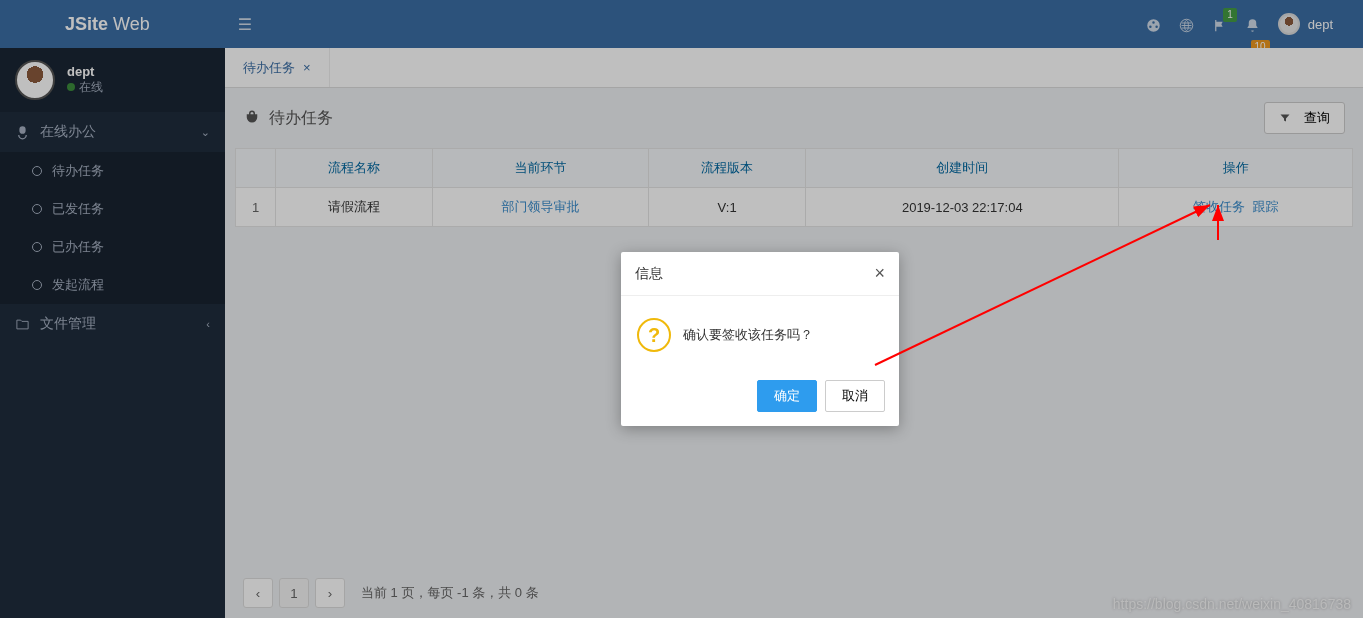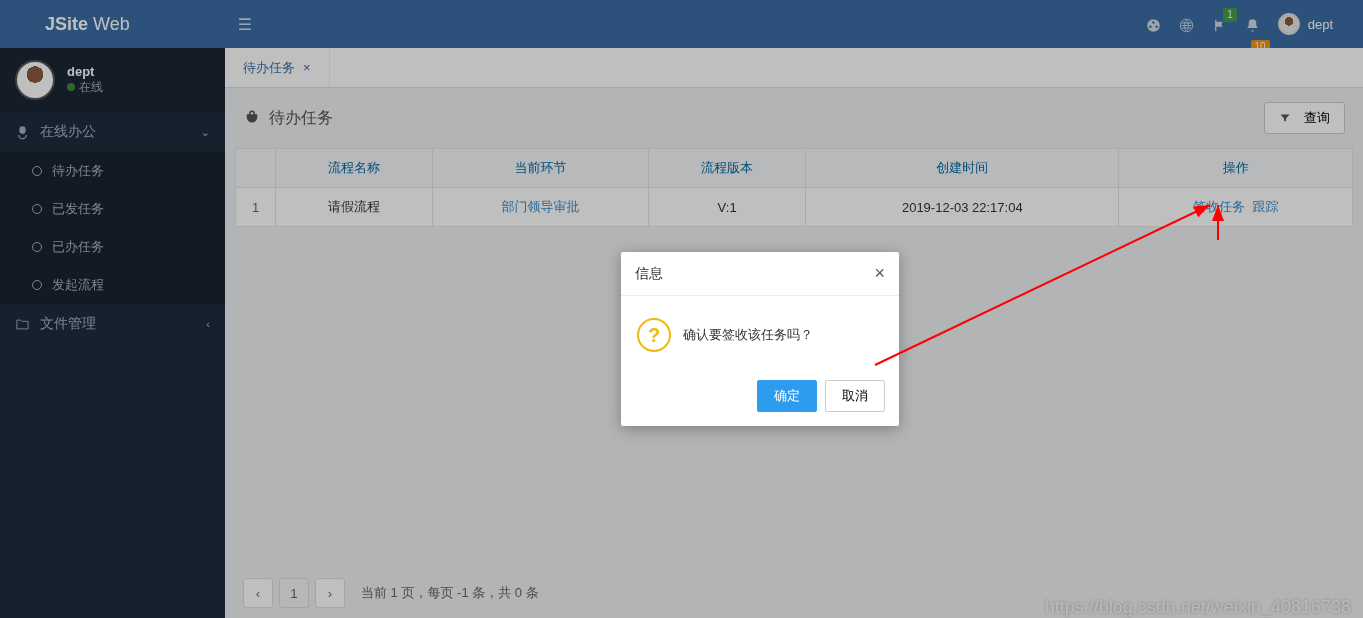--- a/index.html
+++ b/index.html
@@ -1,19 +1,19 @@
 <!DOCTYPE html>
 <html><head>
 <meta charset="utf-8">
 <style>
 * { margin: 0; padding: 0; box-sizing: border-box; }
 body { font-family: "Microsoft YaHei", Arial, sans-serif; font-size: 13px; color: #333; background: #f0f2f5; overflow: hidden; width: 1363px; height: 618px; position: relative; }
 
 .top-header { height: 48px; background: #3b6ea5; display: flex; align-items: center; color: #fff; }
-.brand { width: 225px; padding-left: 45px; font-size: 18px; }
+.brand { width: 225px; padding-left: 65px; font-size: 18px; }
 .brand b { font-weight: bold; }
 .hamburger { width: 40px; text-align: center; cursor: pointer; font-size: 16px; color: #d0dbe8; }
 .top-right { margin-left: auto; display: flex; align-items: center; gap: 18px; padding-right: 30px; }
 .top-icon { position: relative; color: #d0dbe8; cursor: pointer; font-size: 15px; }
 .badge { position: absolute; top: -7px; right: -10px; background: #449d44; color: #fff; font-size: 10px; padding: 0 4px; border-radius: 2px; line-height: 14px; }
 .badge.orange { background: #ec971f; margin-top: 32px; }
 .user-mini { display: flex; align-items: center; gap: 8px; cursor: pointer; }
 .avatar-sm { width: 22px; height: 22px; border-radius: 50%; background: radial-gradient(circle at 50% 35%, #8b5a3c 0%, #8b5a3c 30%, #e8e8e8 30%, #e8e8e8 100%); border: 2px solid #ddd; }
 
 .sidebar { position: absolute; left: 0; top: 48px; bottom: 0; width: 225px; background: #1f2d3d; color: #a7b1c2; }
@@ -45,21 +45,21 @@
 th, td { border: 1px solid #e4e4e4; padding: 10px 8px; text-align: center; font-size: 13px; }
 th { background: #f5f7fa; font-weight: normal; color: #0369a1; }
 td.idx { width: 40px; color: #666; }
 .link { color: #3b8dcc; cursor: pointer; }
 
 .pager { padding: 10px 18px; display: flex; align-items: center; gap: 6px; font-size: 13px; color: #666; }
 .pager button { width: 30px; height: 30px; border: 1px solid #ddd; background: #fff; border-radius: 3px; cursor: pointer; color: #666; }
 .pager button.active { background: #f5f5f5; }
 .pager .info { margin-left: 10px; }
 
-.watermark { position: absolute; right: 12px; bottom: 0; color: rgba(255,255,255,0.85); font-size: 18px; text-shadow: 0 0 3px rgba(0,0,0,0.3); pointer-events: none; }
+.watermark { position: absolute; right: 12px; bottom: 6px; color: rgba(255,255,255,0.85); font-size: 14px; text-shadow: 0 0 3px rgba(0,0,0,0.3); pointer-events: none; }
 
 .overlay { position: absolute; inset: 0; background: rgba(0,0,0,0.25); z-index: 100; }
 .dialog { position: absolute; left: 621px; top: 252px; width: 278px; background: #fff; border-radius: 2px; box-shadow: 0 3px 15px rgba(0,0,0,0.3); z-index: 101; }
 .dialog-header { padding: 11px 14px; display: flex; align-items: center; border-bottom: 1px solid #eee; font-size: 14px; }
 .dialog-header .dclose { margin-left: auto; cursor: pointer; color: #555; font-size: 18px; }
 .dialog-body { padding: 22px 16px 18px; display: flex; align-items: center; gap: 12px; font-size: 13px; }
 .qmark { width: 34px; height: 34px; border: 2px solid #f0b90b; border-radius: 50%; display: flex; align-items: center; justify-content: center; color: #f0b90b; font-size: 20px; font-weight: bold; }
 .dialog-footer { padding: 10px 14px 14px; display: flex; justify-content: flex-end; gap: 8px; }
 .btn { padding: 6px 16px; border-radius: 2px; font-size: 13px; cursor: pointer; border: 1px solid #ccc; background: #fff; }
 .btn-primary { background: #2e9cee; border-color: #2e9cee; color: #fff; }

